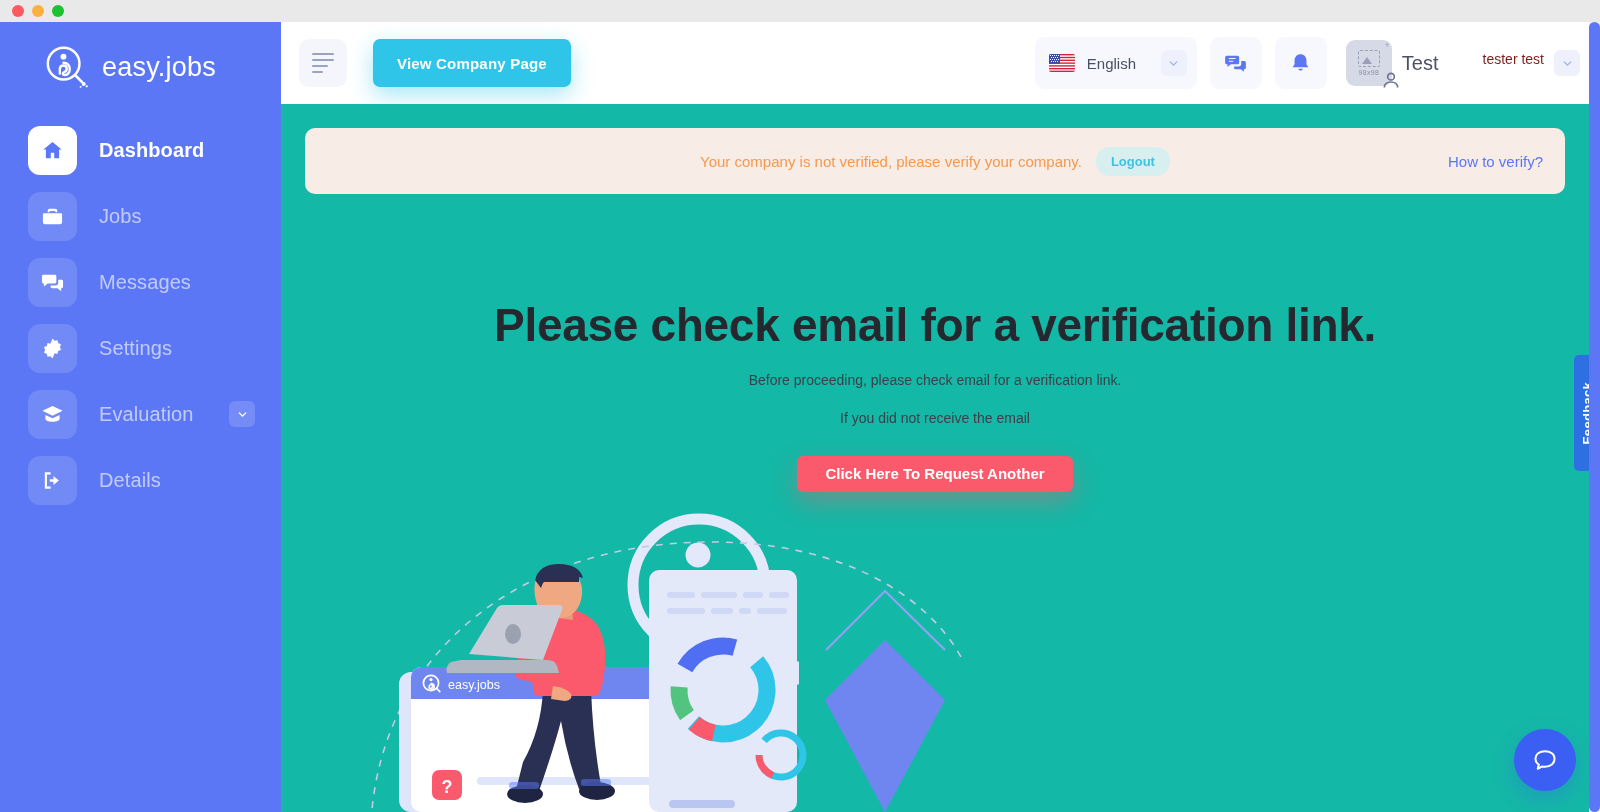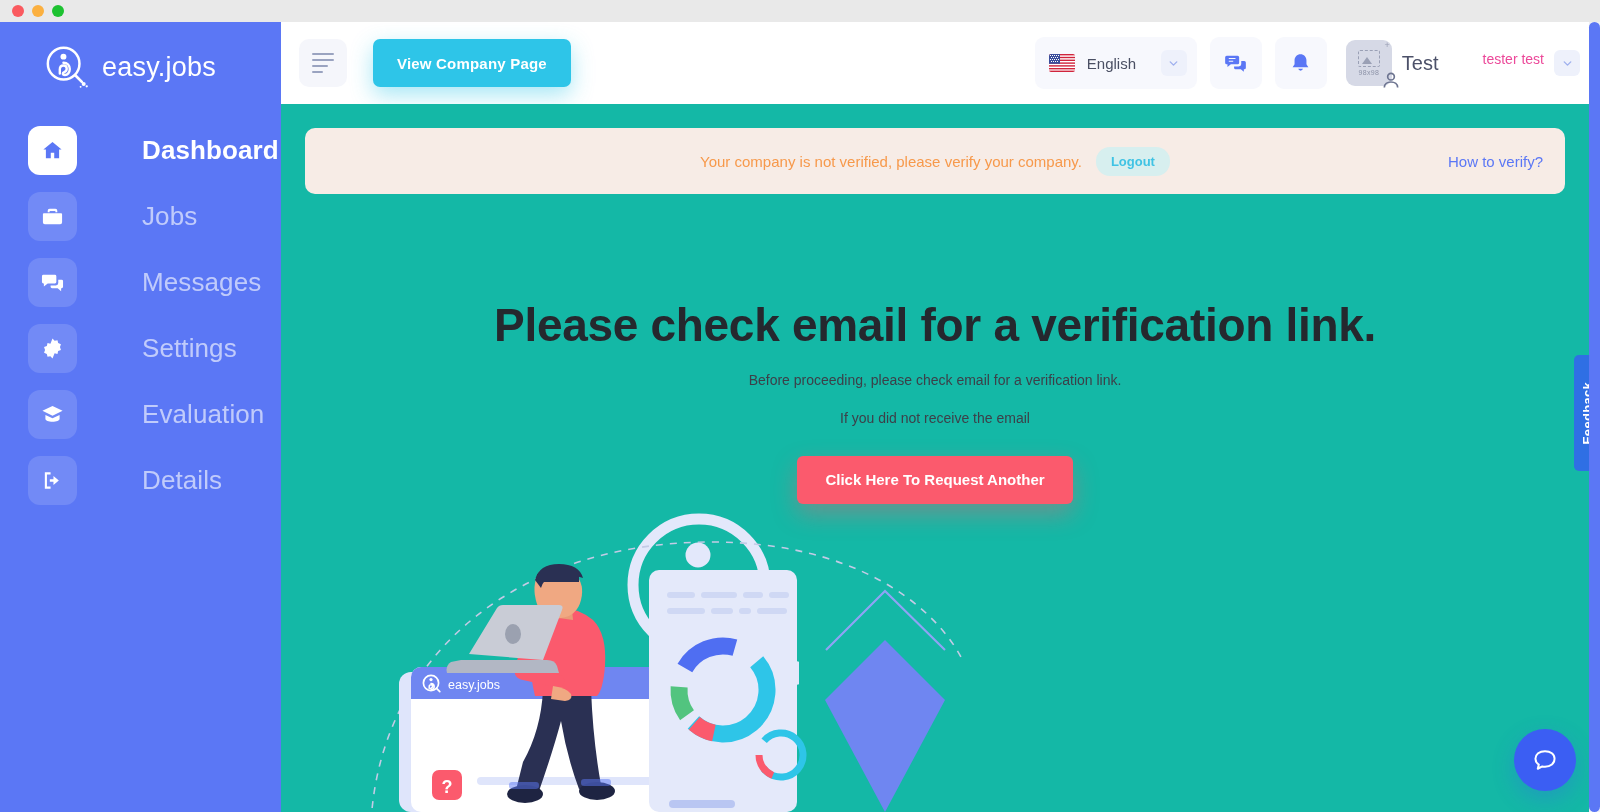--- a/index.html
+++ b/index.html
@@ -43,21 +43,21 @@
     width: 49px; height: 49px; flex: 0 0 49px; border-radius: 12px;
     background: rgba(255,255,255,0.14);
     display: flex; align-items: center; justify-content: center;
   }
   .nav-item.active .nav-ico { background: #ffffff; }
   .nav-ico svg { width: 23px; height: 23px; }
   .nav-ico svg path, .nav-ico svg circle, .nav-ico svg rect { fill: #ffffff; }
   .nav-item.active .nav-ico svg path,
   .nav-item.active .nav-ico svg circle,
   .nav-item.active .nav-ico svg rect { fill: #5b77f5; }
-  .nav-label { font-size: 26px; font-weight: 400; color: rgba(255,255,255,0.62); letter-spacing:.1px;margin-left:43px;}
+  .nav-label { font-size: 20px; font-weight: 400; color: rgba(255,255,255,0.62); letter-spacing:.1px;}
   .nav-item.active .nav-label { color: #fff; font-weight: 700; }
   .chev-box {
     margin-left: auto; width: 26px; height: 26px; border-radius: 6px;
     background: rgba(255,255,255,0.16);
     display:flex; align-items:center; justify-content:center;
   }
   .chev-box svg { width: 13px; height: 13px; }
 
   .logout { margin-top: auto; margin-bottom: 56px; }
 
@@ -112,21 +112,21 @@
     content:"";position:absolute;left:3px;bottom:2px;width:0;height:0;
     border-left:5px solid transparent;border-right:5px solid transparent;border-bottom:7px solid #9aa0b5;
   }
   .avatar .ph-plus{position:absolute;right:2px;top:1px;color:#9aa0b5;font-size:9px;line-height:1;}
   .avatar .ph-size{font-size:7px;color:#8d93a8;margin-top:2px;letter-spacing:.3px;}
   .avatar .ph-user{
     position:absolute;right:-9px;bottom:-4px;width:20px;height:20px;color:#6d7490;
   }
   .user-names{display:flex;flex-direction:row;line-height:1.12;gap:44px;}
   .user-name{font-size:20px;color:#4c5169;}
-  .user-sub{font-size:14px;color:#ec4899;}
+  .user-sub{font-size:14px;color:#7f1d1d;}
 
   
   .content{
     position:absolute;top:104px;left:281px;width:1308px;height:708px;
     background:#14b8a6;overflow:hidden;
   }
   .banner{
     margin:24px 24px 0 24px;height:66px;background:#f7ece6;border-radius:10px;
     display:flex;align-items:center;position:relative;
   }
@@ -143,21 +143,21 @@
     margin-left:auto;margin-right:22px;font-size:15px;color:#5b77f5;
     text-decoration:none;cursor:pointer;position:relative;z-index:2;
   }
 
   .hero{text-align:center;margin-top:104px;position:relative;z-index:3;}
   .hero h1{
     font-size:46px;font-weight:700;color:#25282e;letter-spacing:-.3px;
   }
   .hero p{font-size:14px;color:#3c4049;margin-top:18px;line-height:1.45;}
   .btn-request{
-    margin-top:27px;height:48px;padding:0 28px;border:none;border-radius:6px;
+    margin-top:27px;height:36px;padding:0 28px;border:none;border-radius:6px;
     background:#fb5a6d;color:#fff;font-size:15px;font-weight:700;cursor:pointer;
     font-family:"Liberation Sans", sans-serif;
     box-shadow:0 10px 24px rgba(251,90,109,.38);
   }
 
   .illus{position:absolute;left:0;bottom:0;width:1308px;height:330px;}
   .watermark{position:absolute;left:338px;bottom:120px;width:180px;height:185px;opacity:1;}
 
   
   .feedback{

